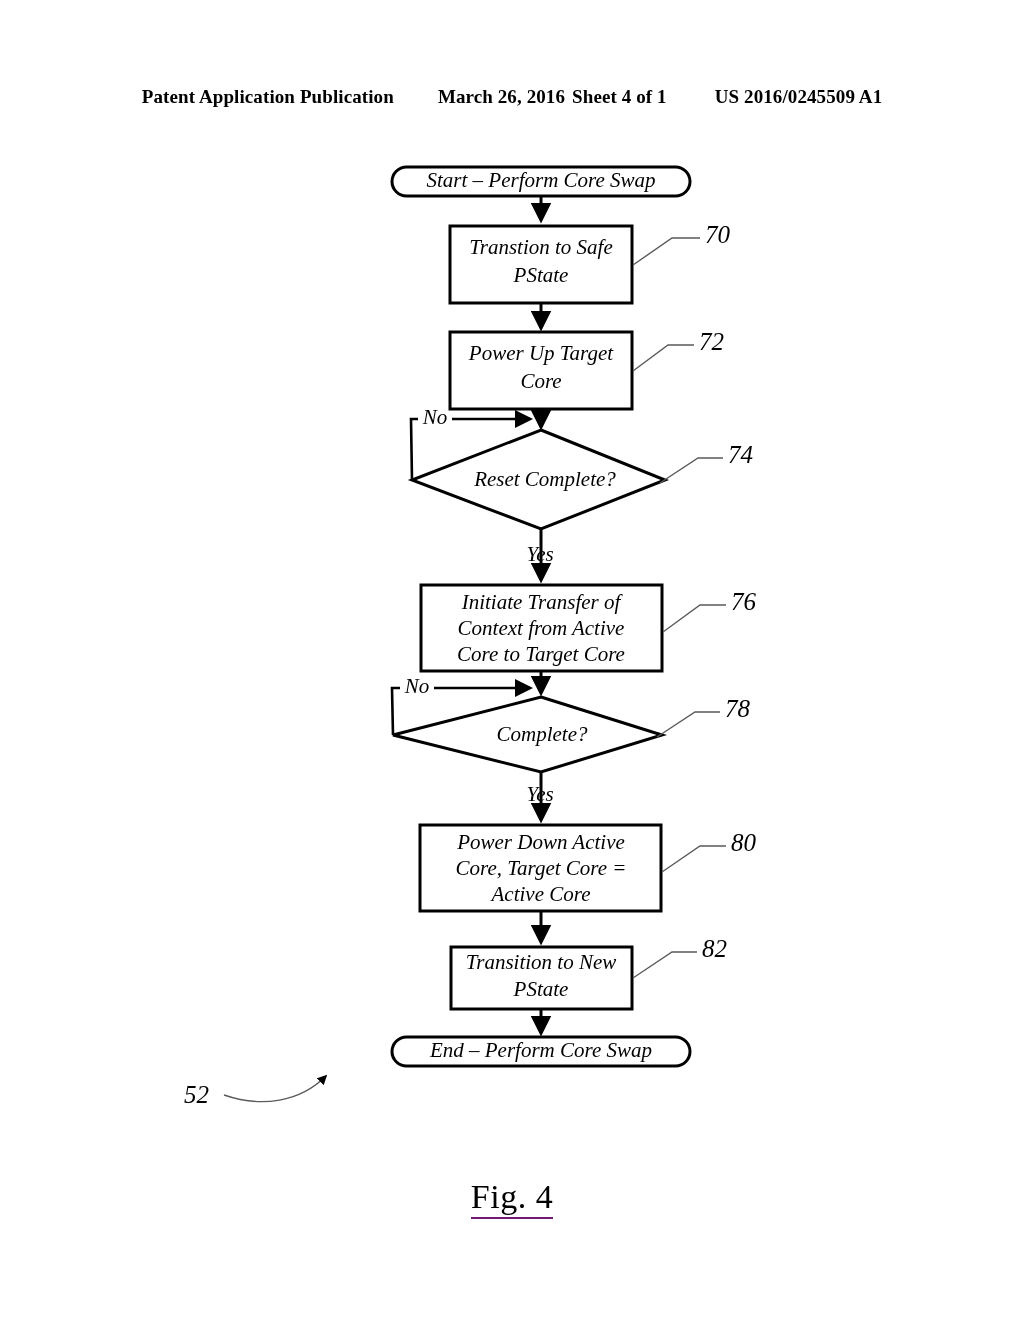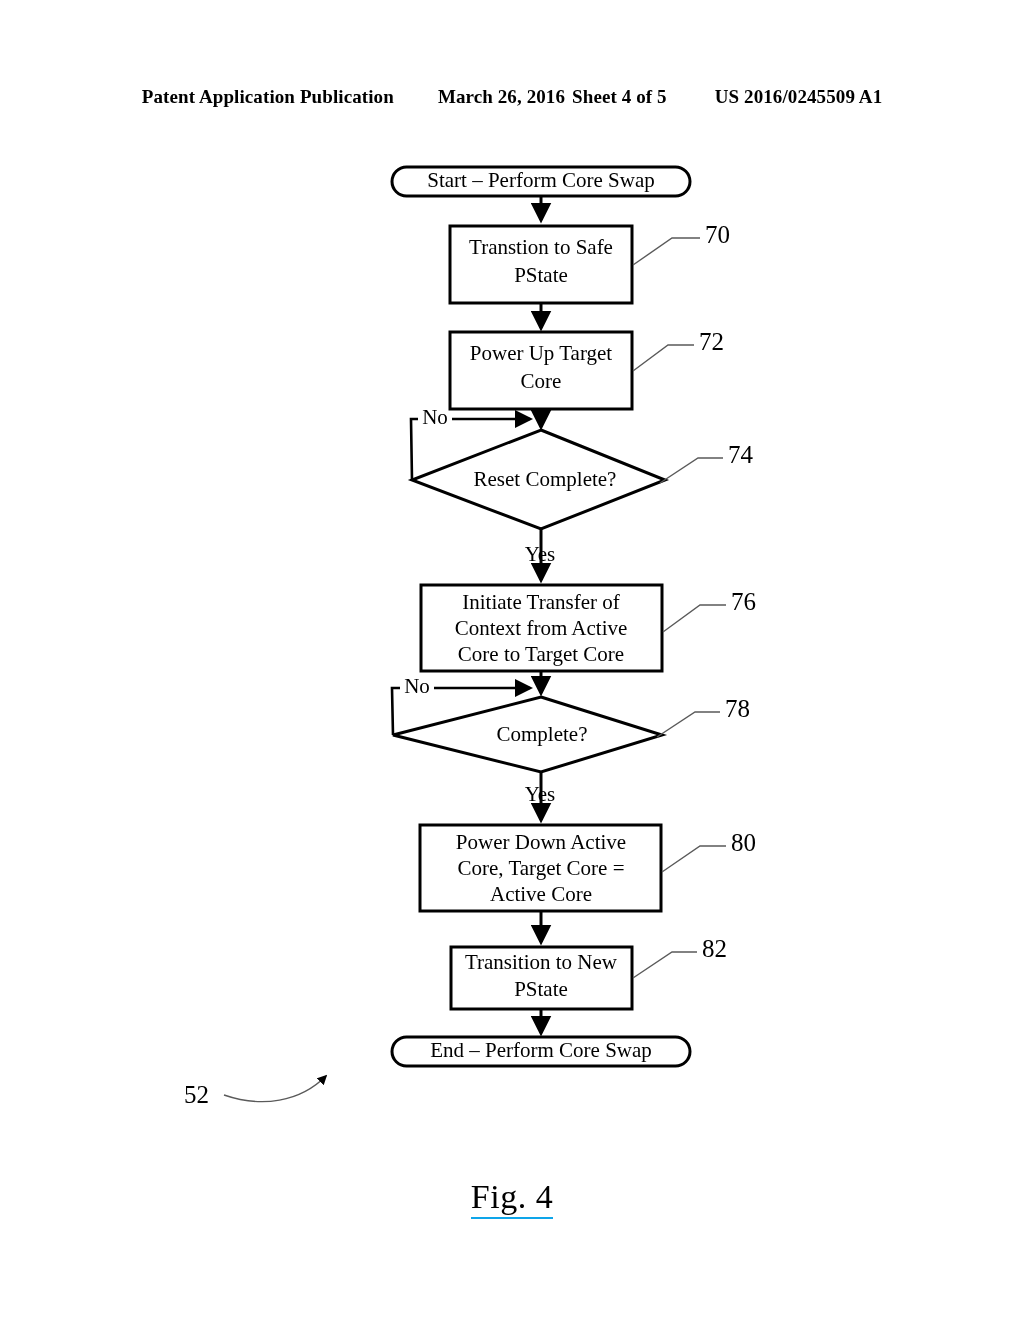--- a/index.html
+++ b/index.html
@@ -34,20 +34,21 @@
   #page-header .hdr-pub   { margin-right: 44px; }
   #page-header .hdr-date  { margin-right: 7px; }
   #page-header .hdr-sheet { margin-right: 48px; }
 
   
   #figure-canvas {
     position: absolute;
     inset: 0;
     width: 848px;
     height: 1320px;
+    font-style: italic;
   }
   #figure-canvas svg {
     display: block;
     width: 1024px;
     height: 1320px;
   }
 
   
   .node-text {
     font-family: "Liberation Serif", "DejaVu Serif", serif;
@@ -102,31 +103,31 @@
     position: absolute;
     top: 1178px;
     left: 0;
     width: 1024px;
     text-align: center;
     font-size: 34px;
     letter-spacing: 0.5px;
   }
   #figure-caption .cap-inner {
     display: inline-block;
-    border-bottom: 2px solid #0ea5e9;
+    border-bottom: 2px solid #701a75;
     padding-bottom: 1px;
   }
 </style>
 </head>
 <body>
 
 <div id="page-header">
   <span class="hdr-pub">Patent Application Publication</span>
   <span class="hdr-date">March 26, 2016</span>
-  <span class="hdr-sheet">Sheet 4 of 5</span>
+  <span class="hdr-sheet">Sheet 4 of 1</span>
   <span class="hdr-num">US 2016/0245509 A1</span>
 </div>
 
 <div id="figure-canvas">
 <svg viewBox="0 0 1024 1320" xmlns="http://www.w3.org/2000/svg">
 
   <defs>
     <marker id="arrow" viewBox="0 0 12 12" refX="10" refY="6" markerWidth="7" markerHeight="7" orient="auto-start-reverse">
       <path d="M 0 0 L 12 6 L 0 12 z" class="arrow-head"></path>
     </marker>

